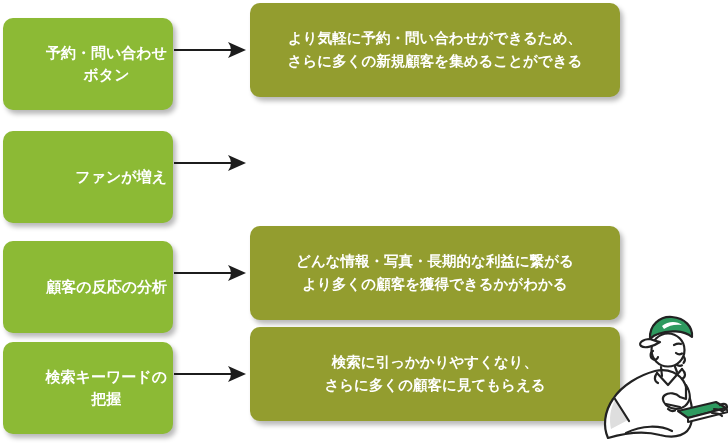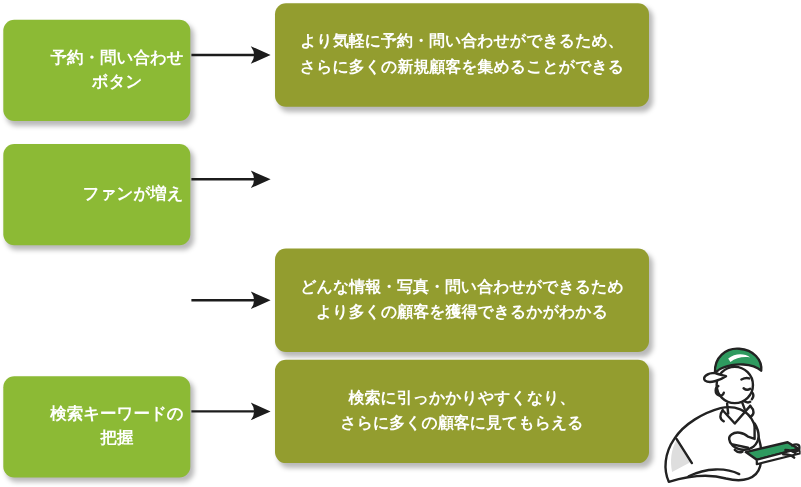--- a/index.html
+++ b/index.html
@@ -41,21 +41,21 @@
     line-height: 1.5;
     white-space: pre-line;
   }
   .arrow-zone {
     position: absolute; left: 167px; top: 0;
     width: 82px; height: 92px;
     display: flex; align-items: center; justify-content: center;
   }
   .result-box {
     position: absolute; left: 250px; top: -1px;
-    width: 340px; height: 94px;
+    width: 370px; height: 94px;
     background: var(--result-box);
     border-radius: 10px;
     box-shadow: 3px 4px 5px rgba(0,0,0,0.28);
     display: flex; align-items: center; justify-content: center;
     text-align: center; padding: 6px 8px;
   }
   .result-text {
     color: var(--box-text);
     font-weight: bold;
     font-size: 14.5px;
@@ -105,28 +105,31 @@
     </div>
     <div class="arrow-zone">
       <svg width="82" height="24" viewBox="0 0 82 24" aria-hidden="true">
         <line class="arrow-line" x1="7" y1="12" x2="64" y2="12"></line>
         <path class="arrow-head" d="M61 4 L79 12 L61 20 Q67 12 61 4 Z"></path>
       </svg>
     </div>
   </div>
 
   <div class="row" style="top:227px">
+    <div class="label-box">
+      <span class="label-text">顧客の反応の分析</span>
+    </div>
     <div class="arrow-zone">
       <svg width="82" height="24" viewBox="0 0 82 24" aria-hidden="true">
         <line class="arrow-line" x1="7" y1="12" x2="64" y2="12"></line>
         <path class="arrow-head" d="M61 4 L79 12 L61 20 Q67 12 61 4 Z"></path>
       </svg>
     </div>
     <div class="result-box">
-      <span class="result-text">どんな情報・写真・問い合わせができるため
+      <span class="result-text">どんな情報・写真・長期的な利益に繋がる
 より多くの顧客を獲得できるかがわかる</span>
     </div>
   </div>
 
   <div class="row" style="top:328px">
     <div class="label-box">
       <span class="label-text">検索キーワードの
 把握</span>
     </div>
     <div class="arrow-zone">

